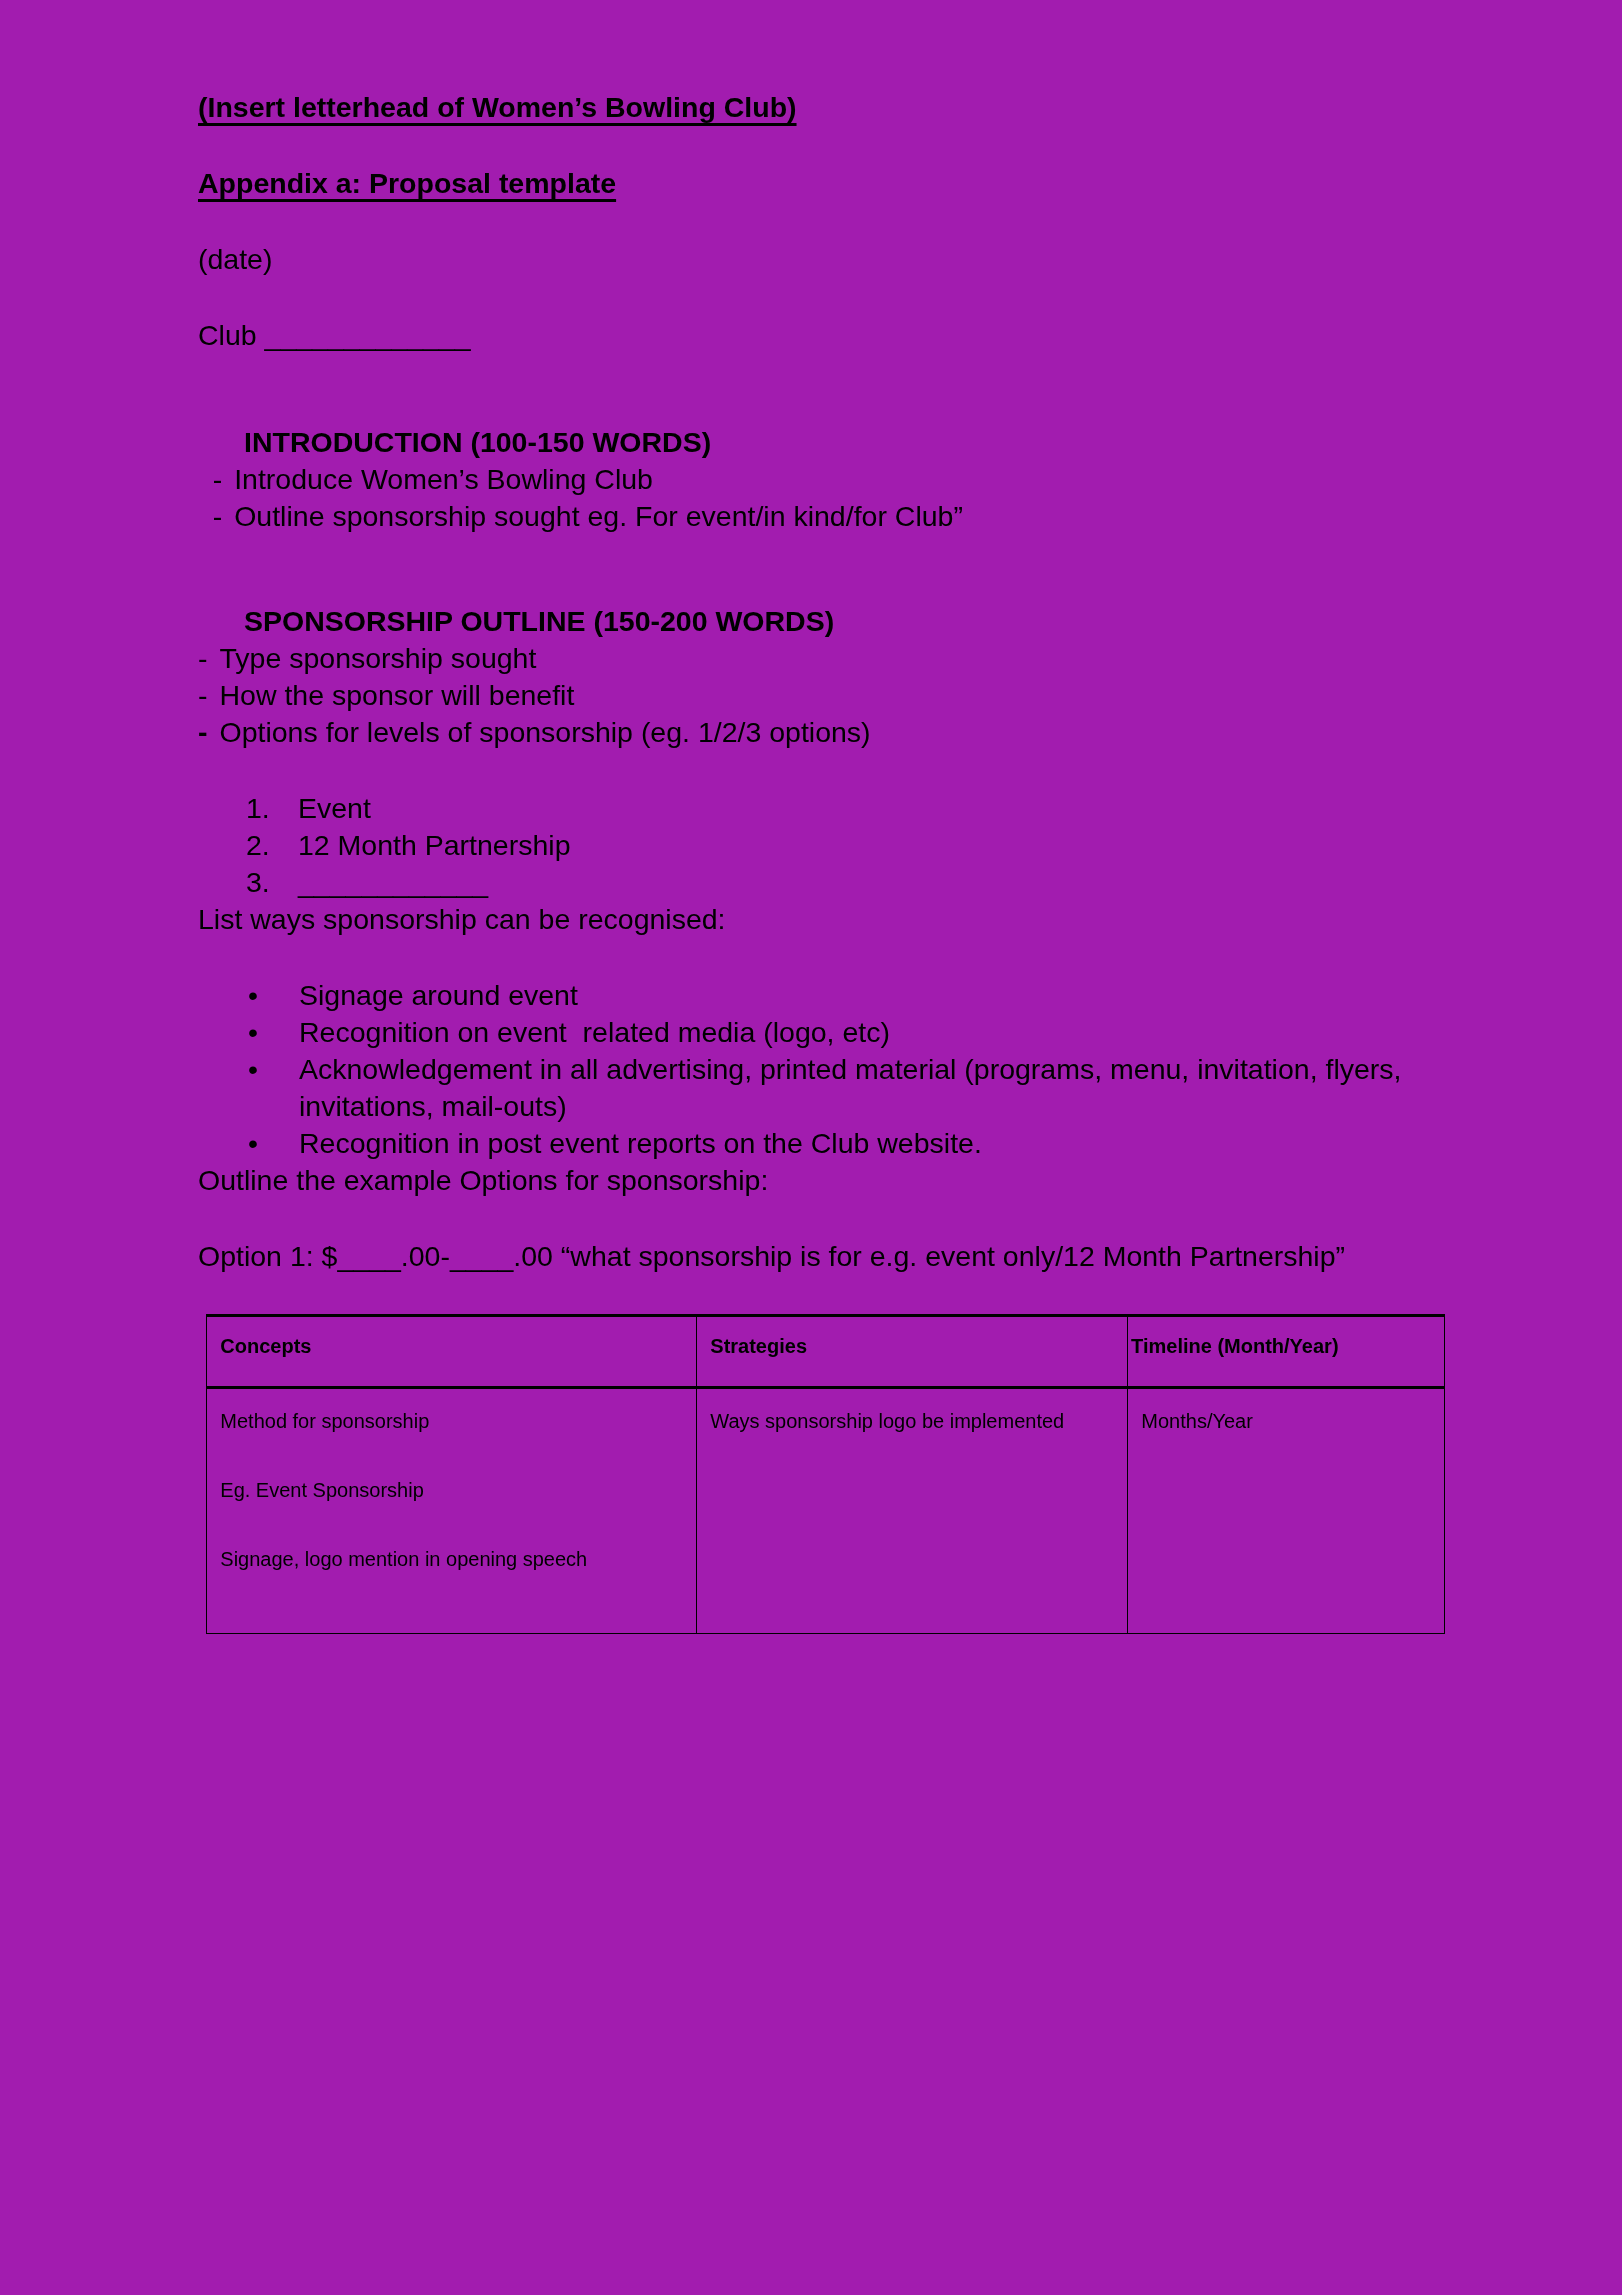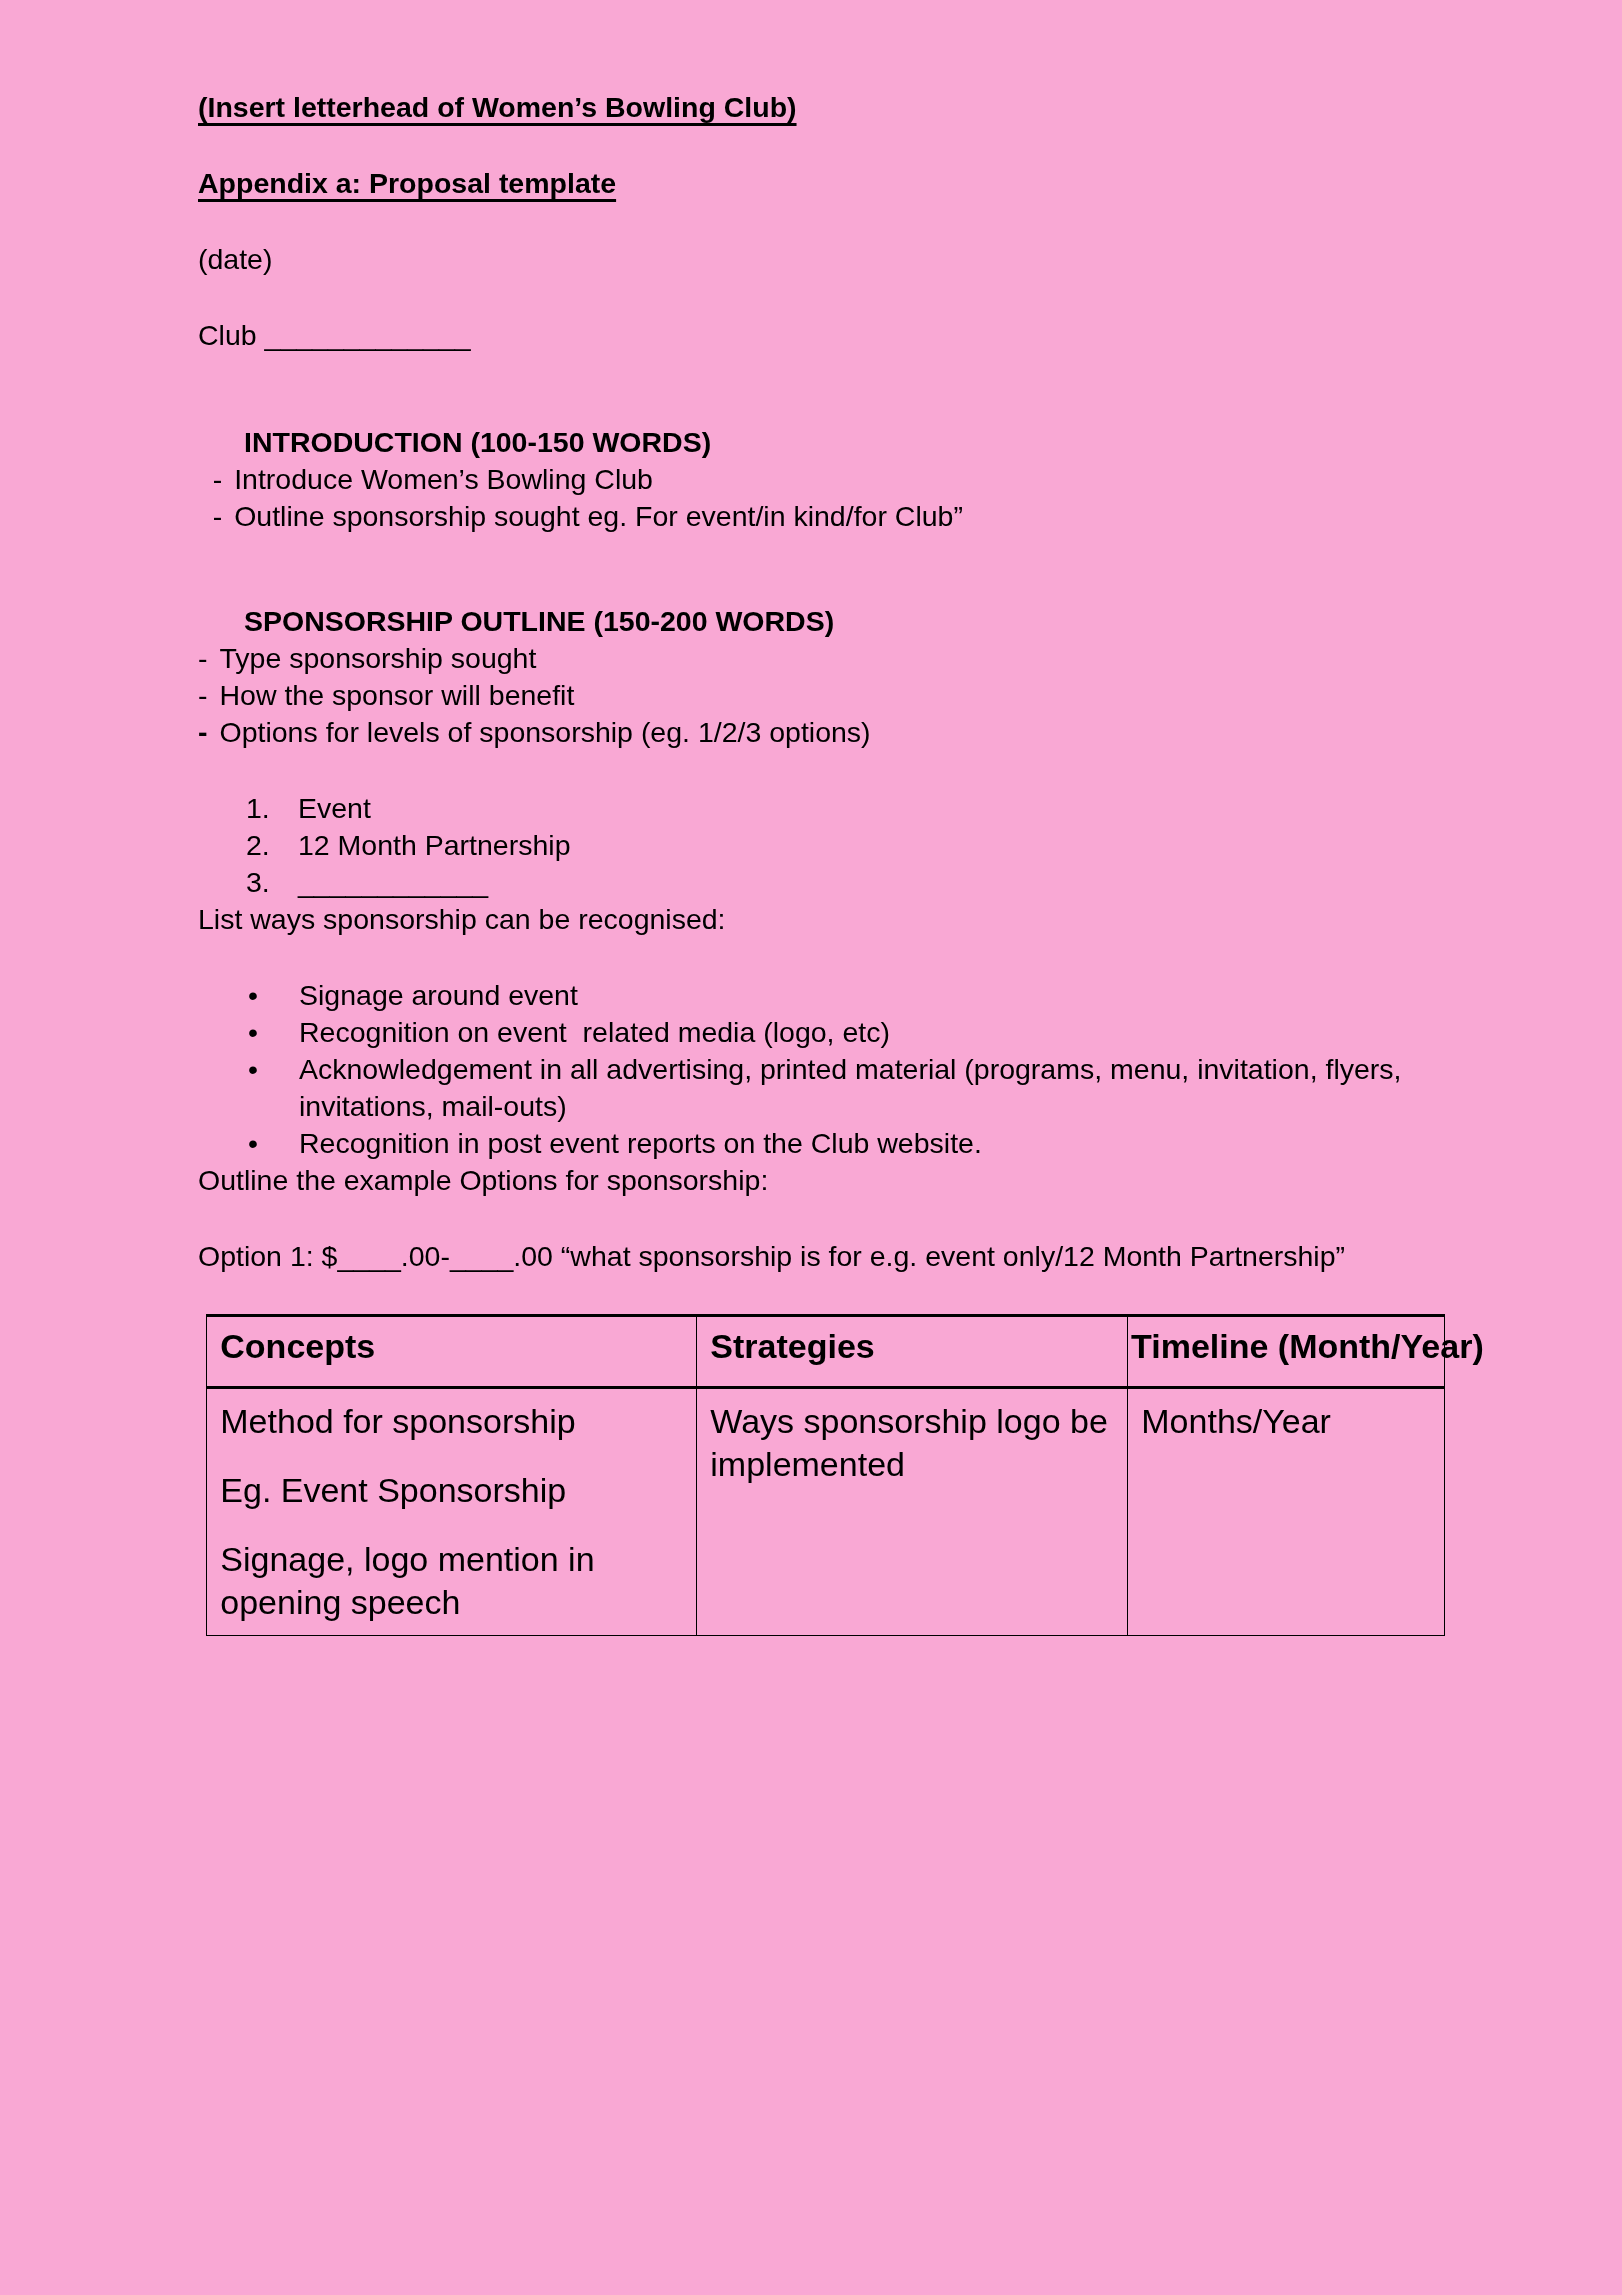--- a/index.html
+++ b/index.html
@@ -1,21 +1,21 @@
 <!DOCTYPE html>
 <html style="font-size:14.7px"><head>
 <meta charset="utf-8">
 <style>
   * { box-sizing: border-box; }
   html, body { margin: 0; padding: 0; background: #ffffff; }
   .page {
     position: relative;
     width: 1623px;
     height: 2296px;
-    background: #f9a8d4;
+    background: #a21caf;
     color: #000000;
     font-family: "Liberation Sans", sans-serif;
     font-size: 28.5px;
     line-height: 37px;
     padding: 89px 174px 37px 198px;
     overflow: hidden;
   }
   .bold { font-weight: 700; }
   .uline {
     text-decoration: underline;
@@ -50,21 +50,21 @@
     border-collapse: collapse;
     table-layout: fixed;
     width: 1238px;
     margin: 13.8px 0 0 8.3px;
   }
   .doc-table th, .doc-table td {
     border: 1.8px solid #000;
     vertical-align: top;
     text-align: left;
     padding: 11px 13px;
-    font-size: 34px;
+    font-size: 20px;
   }
   .doc-table thead th {
     border-top-width: 3.7px;
     border-bottom-width: 3.7px;
     height: 72px;
     line-height: 37px;
     font-weight: 700;
   }
   .doc-table th.th-timeline {
     padding-left: 2.8px;

